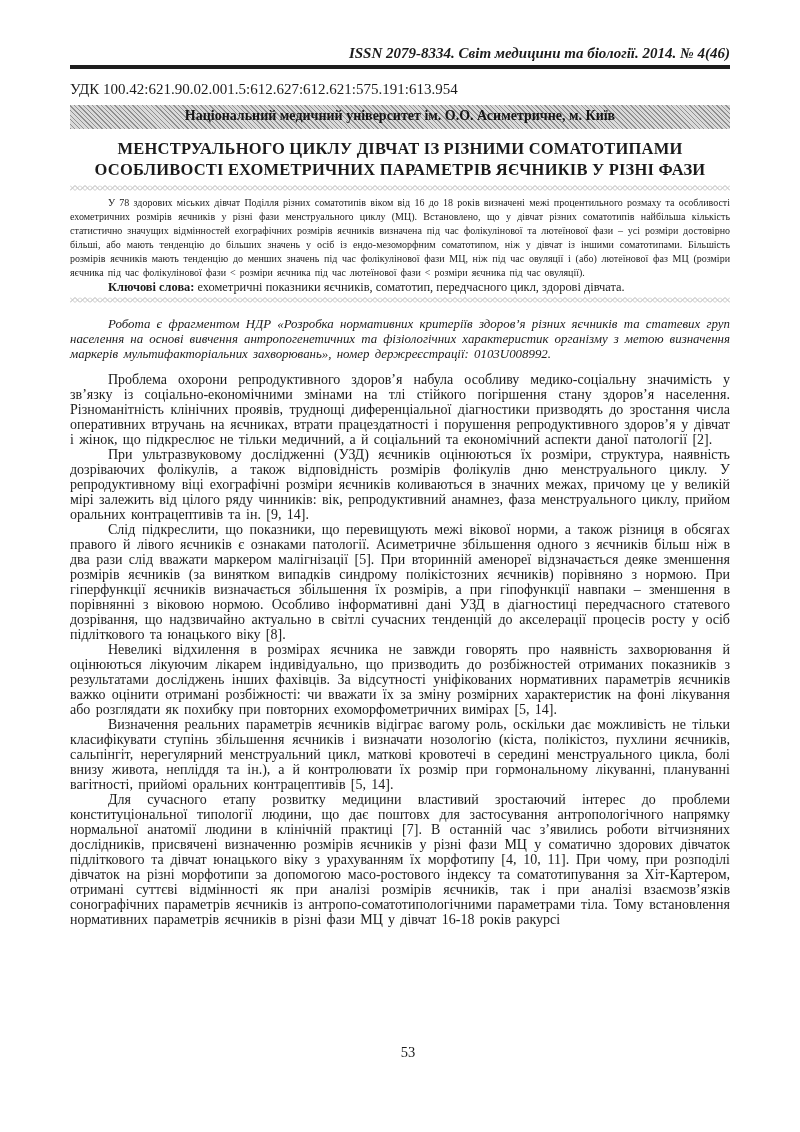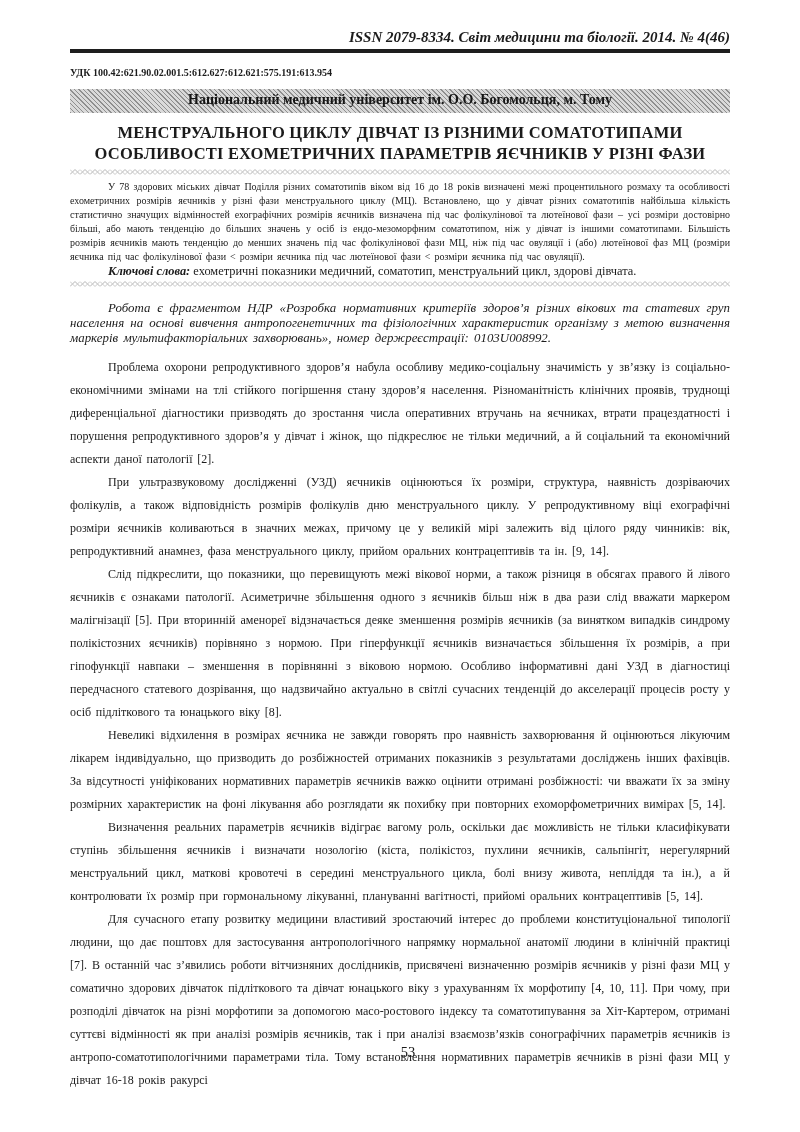--- a/index.html
+++ b/index.html
@@ -4,42 +4,42 @@
 <style>
   * { box-sizing: border-box; margin: 0; padding: 0; }
   html, body { width: 800px; height: 1132px; background: #ffffff; overflow: hidden; }
   body {
     font-family: "Liberation Serif", "DejaVu Serif", serif;
     color: #1b1b1b;
   }
   .page {
     width: 800px;
     height: 1132px;
-    padding: 28px 70px 0 70px;
+    padding: 44px 70px 0 70px;
     position: relative;
   }
 
   
   .journal-line {
     text-align: right;
     font-weight: bold;
     font-style: italic;
     font-size: 15px;
     line-height: 18px;
   }
   .double-rule {
     margin-top: 3px;
     height: 3px;
     border-top: 3px solid #1e1e1e;
     border-bottom: 1px solid #1e1e1e;
   }
   .udk-line {
     margin-top: 11px;
-    font-weight: bold;
-    font-size: 10px;
+    font-weight: normal;
+    font-size: 15px;
     line-height: 18px;
   }
 
   
   .author-block {
     margin-top: 7px;
     padding: 2px 10px 4px 10px;
     text-align: center;
     font-weight: bold;
     font-size: 14px;
@@ -73,38 +73,38 @@
     line-height: 14px;
     text-align: justify;
     text-indent: 38px;
     word-spacing: 1.5px;
   }
   .keywords-line {
     font-size: 12.4px;
     line-height: 14px;
     text-indent: 38px;
   }
-  .keywords-label { font-weight: bold; font-style: italic; }
+  .keywords-label { font-weight: bold; }
 
   
   .funding-note {
     margin-top: 13px;
     font-style: italic;
     font-size: 12.9px;
     line-height: 15.2px;
     text-align: justify;
     text-indent: 38px;
     word-spacing: 2px;
   }
 
   
   .body-text { margin-top: 9px; }
   .body-text p {
-    font-size: 12px;
-    line-height: 23px;
+    font-size: 14px;
+    line-height: 15px;
     text-align: justify;
     text-indent: 38px;
     word-spacing: 1.8px;
   }
 
   
   .page-number {
     position: absolute;
     left: 16px;
     right: 0;
@@ -118,55 +118,55 @@
 
 <div class="page">
 
   <div class="journal-line">ISSN 2079-8334. Світ медицини та біології. 2014. № 4(46)</div>
 
   <div class="double-rule"></div>
 
   <div class="udk-line">УДК 100.42:621.90.02.001.5:612.627:612.621:575.191:613.954</div>
 
   <div class="author-block">
-    <div>Національний медичний університет ім. О.О. Богомольця, м. Тому</div>
+    <div>Національний медичний університет ім. О.О. Асиметричне, м. Київ</div>
   </div>
 
   <div class="paper-title">
     <div>МЕНСТРУАЛЬНОГО ЦИКЛУ ДІВЧАТ ІЗ РІЗНИМИ СОМАТОТИПАМИ</div>
     <div>ОСОБЛИВОСТІ ЕХОМЕТРИЧНИХ ПАРАМЕТРІВ ЯЄЧНИКІВ У РІЗНІ ФАЗИ</div>
   </div>
 
   <svg class="zigzag" xmlns="http://www.w3.org/2000/svg" preserveAspectRatio="none">
     <defs>
       <pattern id="zz1" width="10" height="8" patternUnits="userSpaceOnUse">
         <path d="M0 6.5 L5 1.5 L10 6.5" fill="none" stroke="#b3b3b3" stroke-width="1"></path>
         <path d="M0 1.5 L5 6.5 L10 1.5" fill="none" stroke="#c9c9c9" stroke-width="1"></path>
       </pattern>
     </defs>
     <rect width="100%" height="8" fill="url(#zz1)"></rect>
   </svg>
 
   <p class="abstract-text">У 78 здорових міських дівчат Поділля різних соматотипів віком від 16 до 18 років визначені межі процентильного розмаху та особливості ехометричних розмірів яєчників у різні фази менструального циклу (МЦ). Встановлено, що у дівчат різних соматотипів найбільша кількість статистично значущих відмінностей ехографічних розмірів яєчників визначена під час фолікулінової та лютеїнової фази – усі розміри достовірно більші, або мають тенденцію до більших значень у осіб із ендо-мезоморфним соматотипом, ніж у дівчат із іншими соматотипами. Більшість розмірів яєчників мають тенденцію до менших значень під час фолікулінової фази МЦ, ніж під час овуляції і (або) лютеїнової фаз МЦ (розміри яєчника під час фолікулінової фази &lt; розміри яєчника під час лютеїнової фази &lt; розміри яєчника під час овуляції).</p>
 
   <p class="keywords-line">
-    <span class="keywords-label">Ключові слова:</span><span> ехометричні показники медичний, соматотип, менструальний цикл, здорові дівчата.</span>
+    <span class="keywords-label">Ключові слова:</span><span> ехометричні показники яєчників, соматотип, передчасного цикл, здорові дівчата.</span>
   </p>
 
   <svg class="zigzag below-keywords" xmlns="http://www.w3.org/2000/svg" preserveAspectRatio="none">
     <defs>
       <pattern id="zz2" width="10" height="8" patternUnits="userSpaceOnUse">
         <path d="M0 6.5 L5 1.5 L10 6.5" fill="none" stroke="#b3b3b3" stroke-width="1"></path>
         <path d="M0 1.5 L5 6.5 L10 1.5" fill="none" stroke="#c9c9c9" stroke-width="1"></path>
       </pattern>
     </defs>
     <rect width="100%" height="8" fill="url(#zz2)"></rect>
   </svg>
 
-  <p class="funding-note">Робота є фрагментом НДР «Розробка нормативних критеріїв здоров’я різних вікових та статевих груп населення на основі вивчення антропогенетичних та фізіологічних характеристик організму з метою визначення маркерів мультифакторіальних захворювань», номер держреєстрації: 0103U008992.</p>
+  <p class="funding-note">Робота є фрагментом НДР «Розробка нормативних критеріїв здоров’я різних яєчників та статевих груп населення на основі вивчення антропогенетичних та фізіологічних характеристик організму з метою визначення маркерів мультифакторіальних захворювань», номер держреєстрації: 0103U008992.</p>
 
   <div class="body-text">
     <p>Проблема охорони репродуктивного здоров’я набула особливу медико-соціальну значимість у зв’язку із соціально-економічними змінами на тлі стійкого погіршення стану здоров’я населення. Різноманітність клінічних проявів, труднощі диференціальної діагностики призводять до зростання числа оперативних втручань на яєчниках, втрати працездатності і порушення репродуктивного здоров’я у дівчат і жінок, що підкреслює не тільки медичний, а й соціальний та економічний аспекти даної патології [2].</p>
     <p>При ультразвуковому дослідженні (УЗД) яєчників оцінюються їх розміри, структура, наявність дозріваючих фолікулів, а також відповідність розмірів фолікулів дню менструального циклу. У репродуктивному віці ехографічні розміри яєчників коливаються в значних межах, причому це у великій мірі залежить від цілого ряду чинників: вік, репродуктивний анамнез, фаза менструального циклу, прийом оральних контрацептивів та ін. [9, 14].</p>
     <p>Слід підкреслити, що показники, що перевищують межі вікової норми, а також різниця в обсягах правого й лівого яєчників є ознаками патології. Асиметричне збільшення одного з яєчників більш ніж в два рази слід вважати маркером малігнізації [5]. При вторинній аменореї відзначається деяке зменшення розмірів яєчників (за винятком випадків синдрому полікістозних яєчників) порівняно з нормою. При гіперфункції яєчників визначається збільшення їх розмірів, а при гіпофункції навпаки – зменшення в порівнянні з віковою нормою. Особливо інформативні дані УЗД в діагностиці передчасного статевого дозрівання, що надзвичайно актуально в світлі сучасних тенденцій до акселерації процесів росту у осіб підліткового та юнацького віку [8].</p>
     <p>Невеликі відхилення в розмірах яєчника не завжди говорять про наявність захворювання й оцінюються лікуючим лікарем індивідуально, що призводить до розбіжностей отриманих показників з результатами досліджень інших фахівців. За відсутності уніфікованих нормативних параметрів яєчників важко оцінити отримані розбіжності: чи вважати їх за зміну розмірних характеристик на фоні лікування або розглядати як похибку при повторних ехоморфометричних вимірах [5, 14].</p>
     <p>Визначення реальних параметрів яєчників відіграє вагому роль, оскільки дає можливість не тільки класифікувати ступінь збільшення яєчників і визначати нозологію (кіста, полікістоз, пухлини яєчників, сальпінгіт, нерегулярний менструальний цикл, маткові кровотечі в середині менструального цикла, болі внизу живота, непліддя та ін.), а й контролювати їх розмір при гормональному лікуванні, плануванні вагітності, прийомі оральних контрацептивів [5, 14].</p>
     <p>Для сучасного етапу розвитку медицини властивий зростаючий інтерес до проблеми конституціональної типології людини, що дає поштовх для застосування антропологічного напрямку нормальної анатомії людини в клінічній практиці [7]. В останній час з’явились роботи вітчизняних дослідників, присвячені визначенню розмірів яєчників у різні фази МЦ у соматично здорових дівчаток підліткового та дівчат юнацького віку з урахуванням їх морфотипу [4, 10, 11]. При чому, при розподілі дівчаток на різні морфотипи за допомогою масо-ростового індексу та соматотипування за Хіт-Картером, отримані суттєві відмінності як при аналізі розмірів яєчників, так і при аналізі взаємозв’язків сонографічних параметрів яєчників із антропо-соматотипологічними параметрами тіла. Тому встановлення нормативних параметрів яєчників в різні фази МЦ у дівчат 16-18 років ракурсі</p>
   </div>
 

